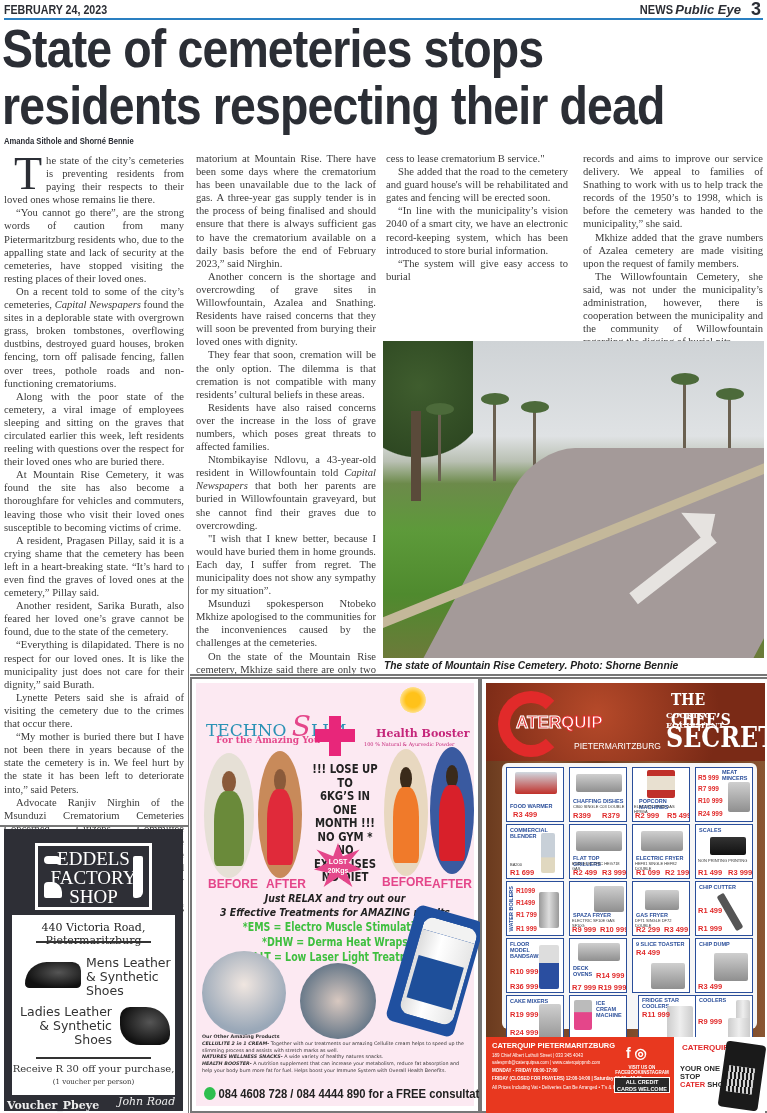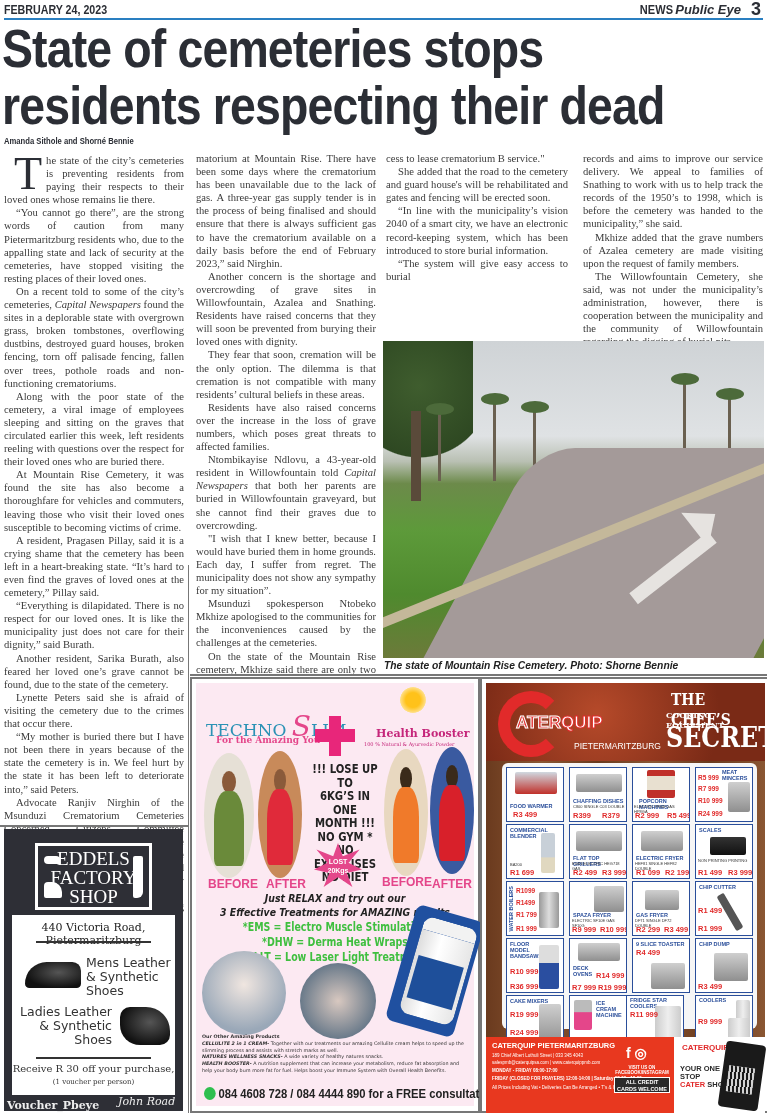--- a/index.html
+++ b/index.html
@@ -134,22 +134,22 @@
 </div>
 <div class="byline">Amanda Sithole and Shorné Bennie</div>
 
 <div class="col col1">
   <p class="noind"><span class="dropcap">T</span><span>he state of the city’s cemeteries is preventing residents from paying their respects to their loved ones whose remains lie there.</span></p>
   <p>“You cannot go there”, are the strong words of caution from many Pietermaritzburg residents who, due to the appalling state and lack of security at the cemeteries, have stopped visiting the resting places of their loved ones.</p>
   <p><span>On a recent told to some of the city’s cemeteries, </span><i>Capital Newspapers</i><span> found the sites in a deplorable state with overgrown grass, broken tombstones, overflowing dustbins, destroyed guard houses, broken fencing, torn off palisade fencing, fallen over trees, pothole roads and non-functioning crematoriums.</span></p>
   <p>Along with the poor state of the cemetery, a viral image of employees sleeping and sitting on the graves that circulated earlier this week, left residents reeling with questions over the respect for their loved ones who are buried there.</p>
   <p>At Mountain Rise Cemetery, it was found the site has also become a thoroughfare for vehicles and commuters, leaving those who visit their loved ones susceptible to becoming victims of crime.</p>
   <p>A resident, Pragasen Pillay, said it is a crying shame that the cemetery has been left in a heart-breaking state. “It’s hard to even find the graves of loved ones at the cemetery,” Pillay said.</p>
+  <p>Another resident, Sarika Burath, also feared her loved one’s grave cannot be found, due to the state of the cemetery.</p>
   <p>“Everything is dilapidated. There is no respect for our loved ones. It is like the municipality just does not care for their dignity,” said Burath.</p>
-  <p>Another resident, Sarika Burath, also feared her loved one’s grave cannot be found, due to the state of the cemetery.</p>
   <p>Lynette Peters said she is afraid of visiting the cemetery due to the crimes that occur there.</p>
   <p>“My mother is buried there but I have not been there in years because of the state the cemetery is in. We feel hurt by the state it has been left to deteriorate into,” said Peters.</p>
   <p>Advocate Ranjiv Nirghin of the Msunduzi Crematorium Cemeteries Concerned Citizens Committee (MCCCCC) said that it would be in the public interest to have the grass cut more frequently and the internal roads repaired so that graves can be easily accessed by families.</p>
   <p>“Currently, there is one functioning cre-</p>
 </div>
 
 <div class="col col2">
   <p class="noind">matorium at Mountain Rise. There have been some days where the crematorium has been unavailable due to the lack of gas. A three-year gas supply tender is in the process of being finalised and should ensure that there is always sufficient gas to have the crematorium available on a daily basis before the end of February 2023,” said Nirghin.</p>
   <p>Another concern is the shortage and overcrowding of grave sites in Willowfountain, Azalea and Snathing. Residents have raised concerns that they will soon be prevented from burying their loved ones with dignity.</p>
   <p>They fear that soon, cremation will be the only option. The dilemma is that cremation is not compatible with many residents’ cultural beliefs in these areas.</p>
@@ -424,21 +424,21 @@
     <div class="cq-img" style="left:32px;top:8px;width:22px;height:40px"></div>
     <div class="cq-price" style="left:3px;top:14px">R19 999</div>
     <div class="cq-price" style="left:3px;top:32px">R24 999</div>
   </div>
   <div class="cq-card" style="left:87px;top:316px;height:52px">
     <div class="cq-img" style="left:4px;top:4px;width:18px;height:30px;background:linear-gradient(#bbb 40%,#e4468a 42%)"></div>
     <div class="cq-name" style="top:4px;left:26px;width:30px">ICE CREAM MACHINE</div>
     <div class="cq-price" style="left:2px;top:41px">R22 999</div>
     <div class="cq-price" style="left:31px;top:41px">R26 999</div>
   </div>
-  <div class="cq-card" style="left:144px;top:316px;height:52px">
+  <div class="cq-card" style="left:156px;top:316px;height:52px">
     <div class="cq-name" style="top:1px">FRIDGE STAR COOLERS</div>
     <div class="cq-img" style="left:28px;top:10px;width:26px;height:38px;background:linear-gradient(90deg,#ccc,#eee,#ccc)"></div>
     <div class="cq-price" style="left:3px;top:14px">R11 999</div>
     <div class="cq-price" style="left:3px;top:40px">R13 999</div>
   </div>
   <div class="cq-card" style="left:213px;top:316px;height:52px">
     <div class="cq-name" style="top:1px">COOLERS</div>
     <div class="cq-img" style="left:40px;top:4px;width:14px;height:30px;background:linear-gradient(90deg,#ccc,#eee,#ccc)"></div>
     <div class="cq-img" style="left:32px;top:22px;width:22px;height:26px;background:linear-gradient(90deg,#ccc,#eee,#ccc)"></div>
     <div class="cq-price" style="left:2px;top:21px">R9 999</div>

